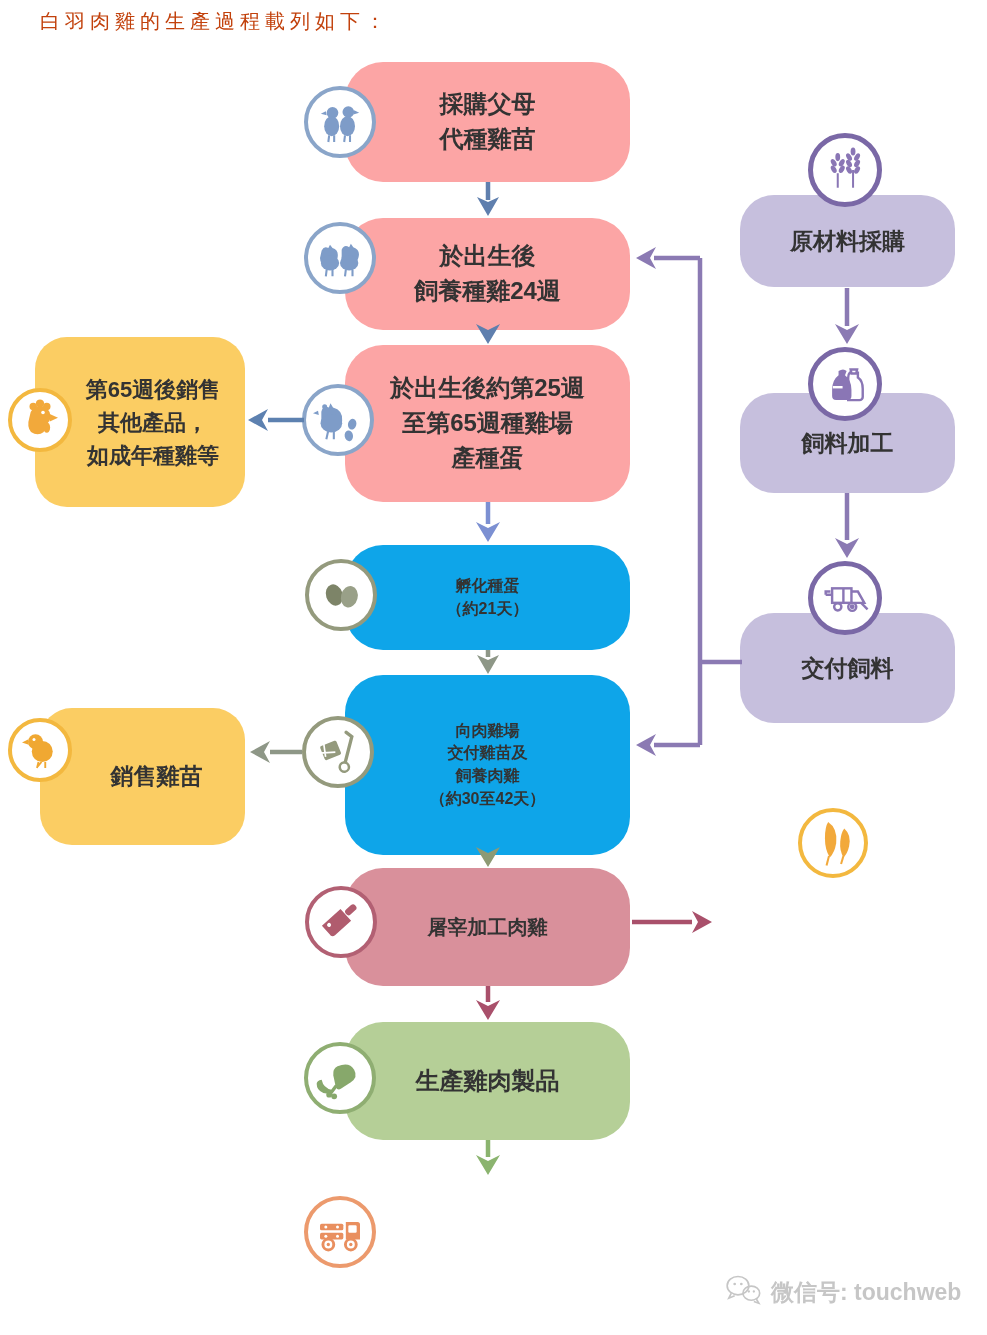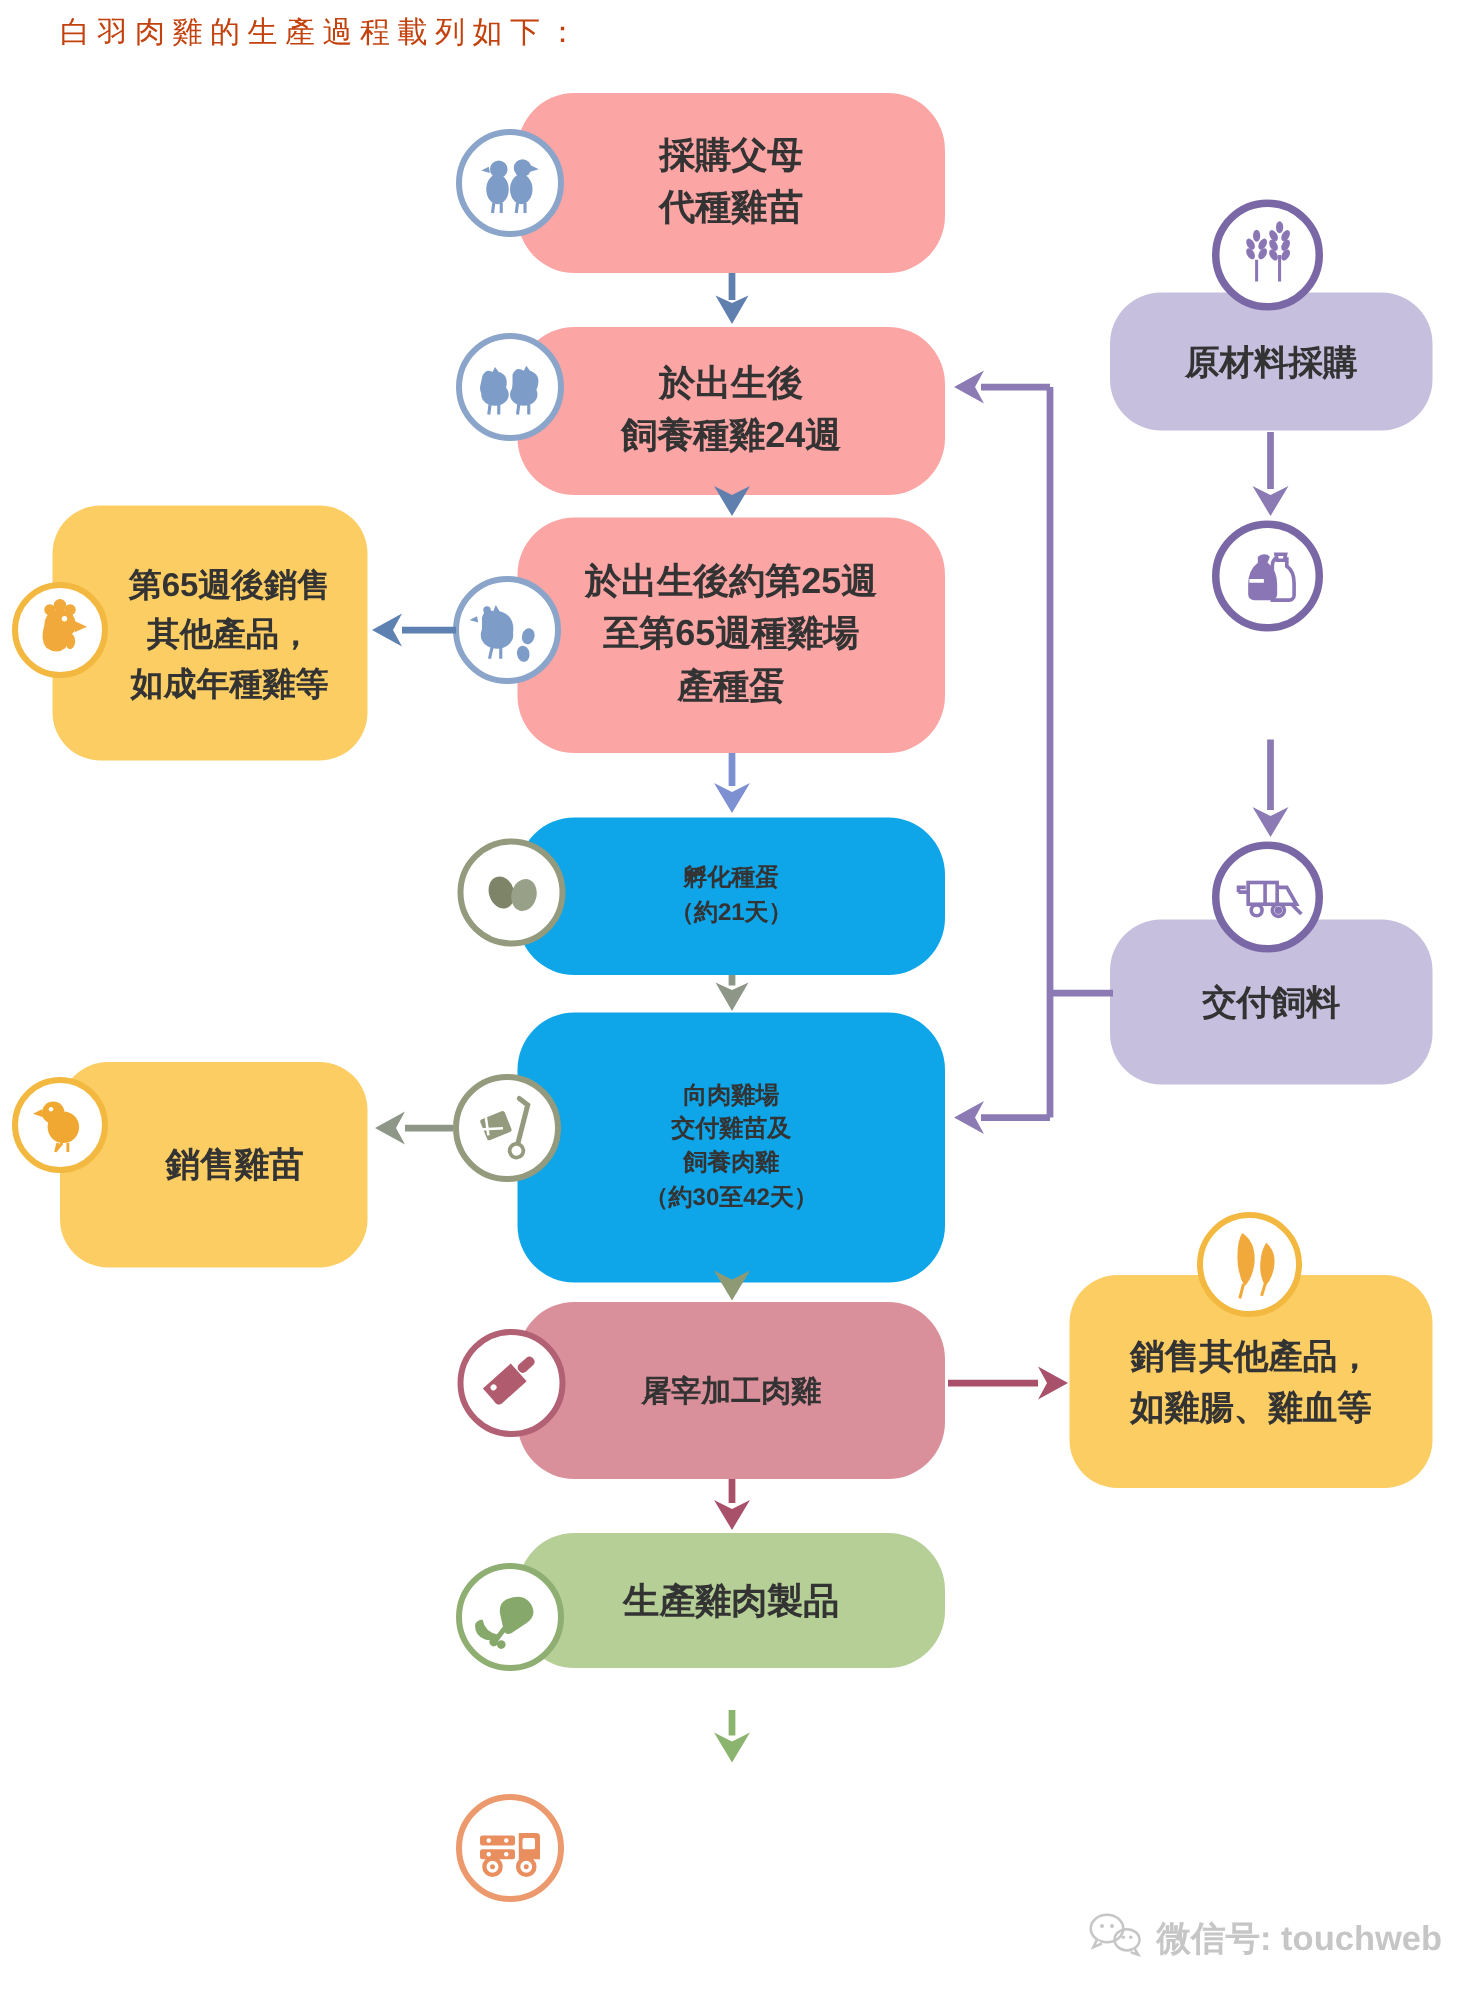--- a/index.html
+++ b/index.html
@@ -55,30 +55,29 @@
   <div class="box blue" style="left:345px;top:345px;width:285px;height:157px;">於出生後約第25週
 至第65週種雞場
 產種蛋</div>
   <div class="box olive" style="left:345px;top:545px;width:285px;height:105px;">孵化種蛋
 （約21天）</div>
   <div class="box olive" style="left:345px;top:675px;width:285px;height:180px;">向肉雞場
 交付雞苗及
 飼養肉雞
 （約30至42天）</div>
   <div class="box rose" style="left:345px;top:868px;width:285px;height:118px;">屠宰加工肉雞</div>
-  <div class="box green" style="left:345px;top:1022px;width:285px;height:90px;">生產雞肉製品</div>
+  <div class="box green" style="left:345px;top:1022px;width:285px;height:118px;">生產雞肉製品</div>
 
   <div class="box yellow" style="left:35px;top:337px;width:210px;height:170px;padding-left:26px;box-sizing:border-box;">第65週後銷售
 其他產品，
 如成年種雞等</div>
   <div class="box yellow" style="left:40px;top:692px;width:205px;height:137px;padding-left:28px;box-sizing:border-box;font-size:23px;margin-top:16px;">銷售雞苗</div>
-  <div class="box yellow" style="left:713px;top:850px;width:242px;height:142px;font-size:23px;">銷售其他產品，
-如雞腸、雞血等</div>
 
   <div class="box purple" style="left:740px;top:195px;width:215px;height:92px;">原材料採購</div>
+  <div class="box purple" style="left:740px;top:393px;width:215px;height:100px;">飼料加工</div>
   <div class="box purple" style="left:740px;top:613px;width:215px;height:110px;">交付飼料</div>
 
   <div class="icirc ring-blue" style="left:304px;top:86px;width:72px;height:72px;">
     <svg width="60" height="60" viewBox="0 0 72 72">
       <g fill="#7e9cc8" stroke="#7e9cc8">
         <circle cx="27" cy="25" r="7" stroke="none"></circle>
         <ellipse cx="26" cy="41" rx="9" ry="12" stroke="none"></ellipse>
         <polygon points="19,23 13,26 20,28" stroke="none"></polygon>
         <path d="M23 52 L22 60 M29 52 L29 60" stroke-width="2.5" fill="none"></path>
         <circle cx="46" cy="24" r="7" stroke="none"></circle>

